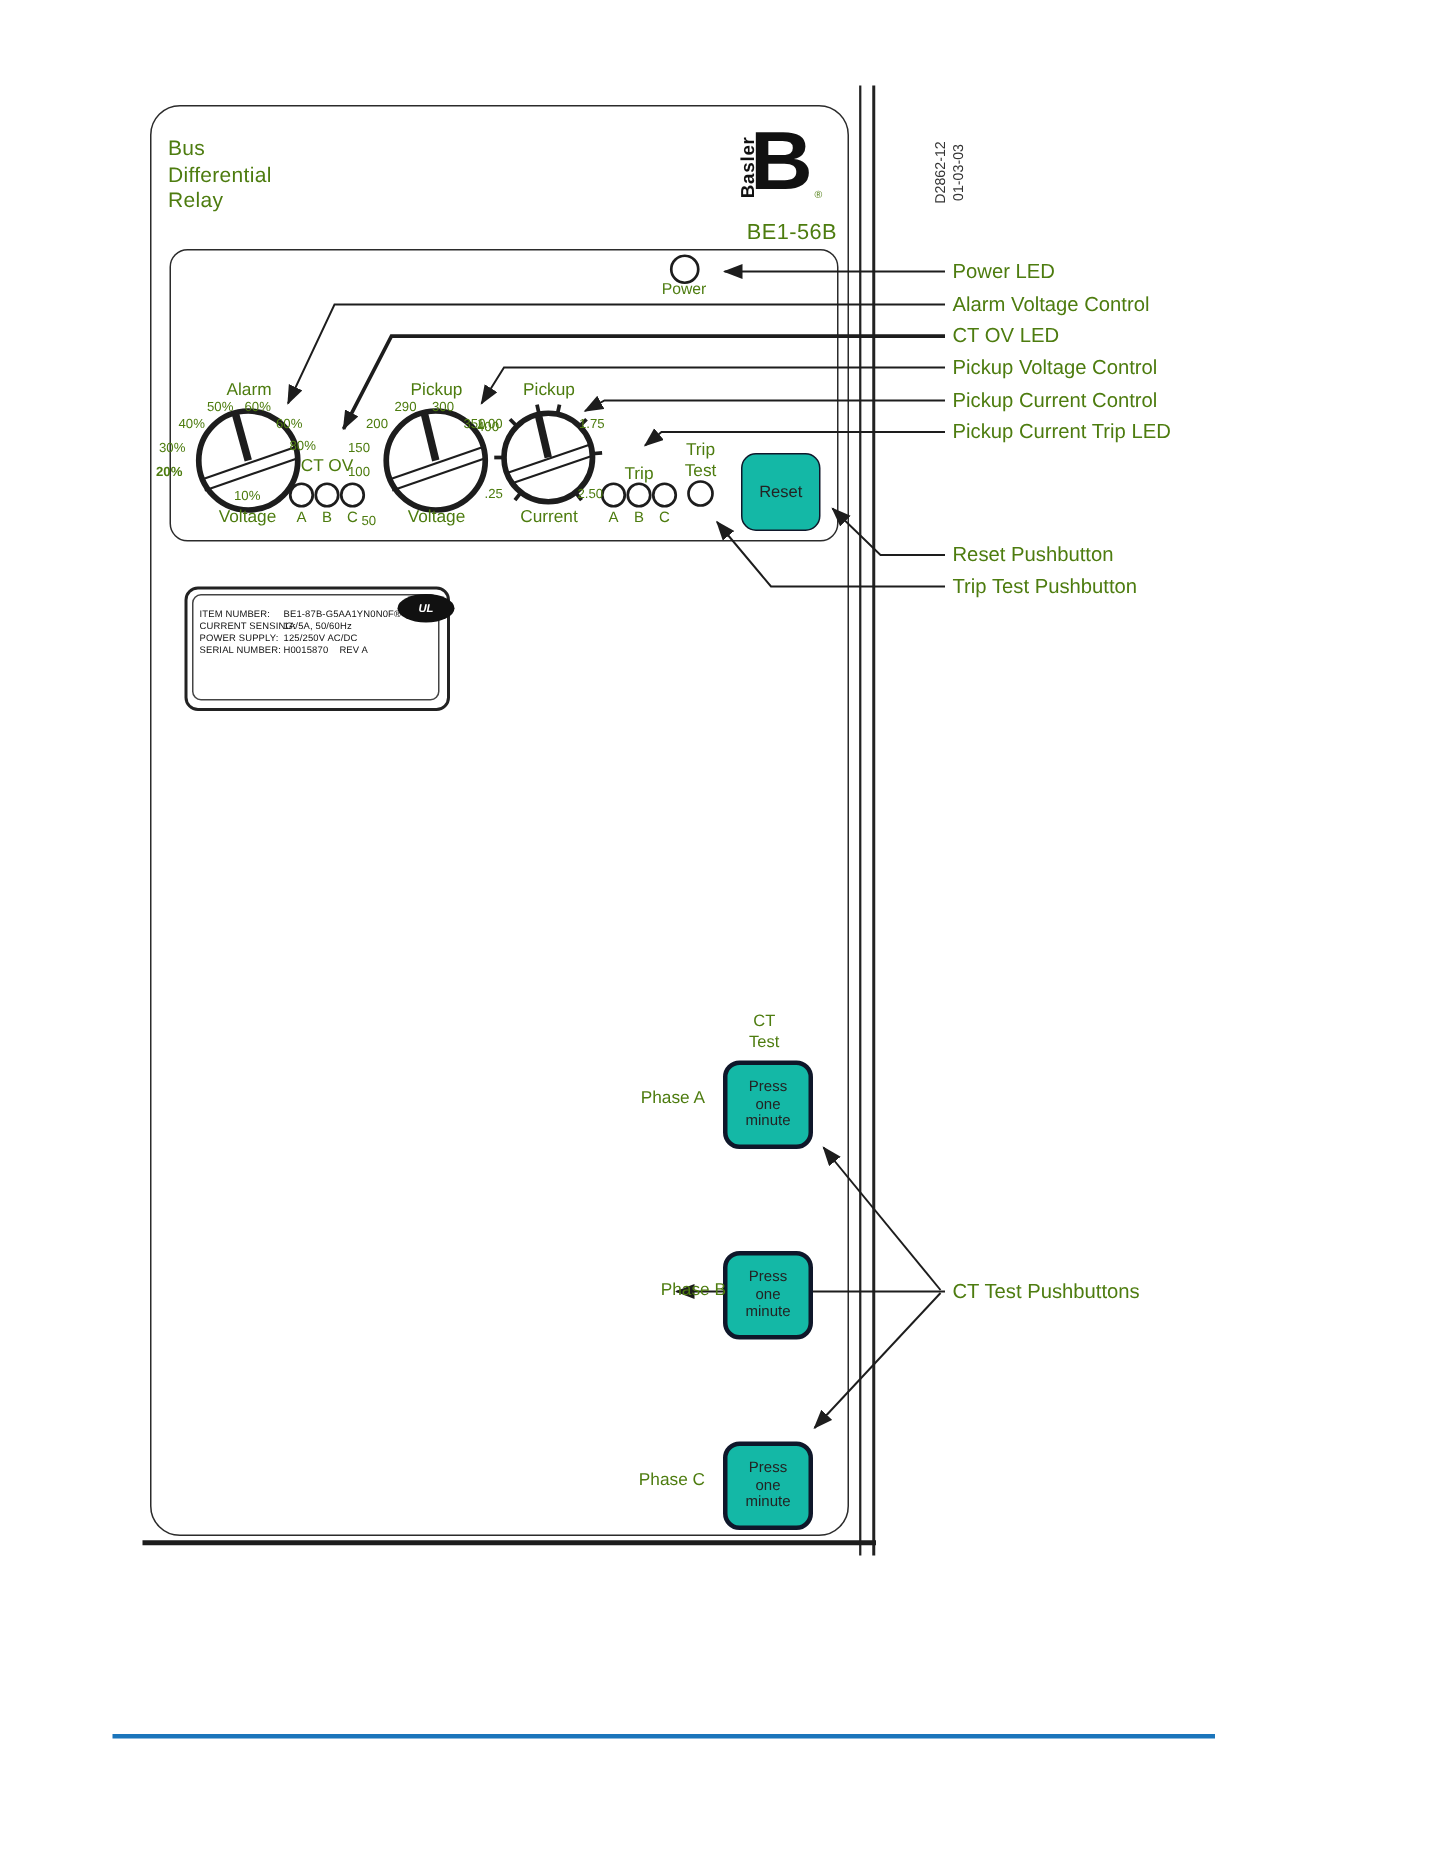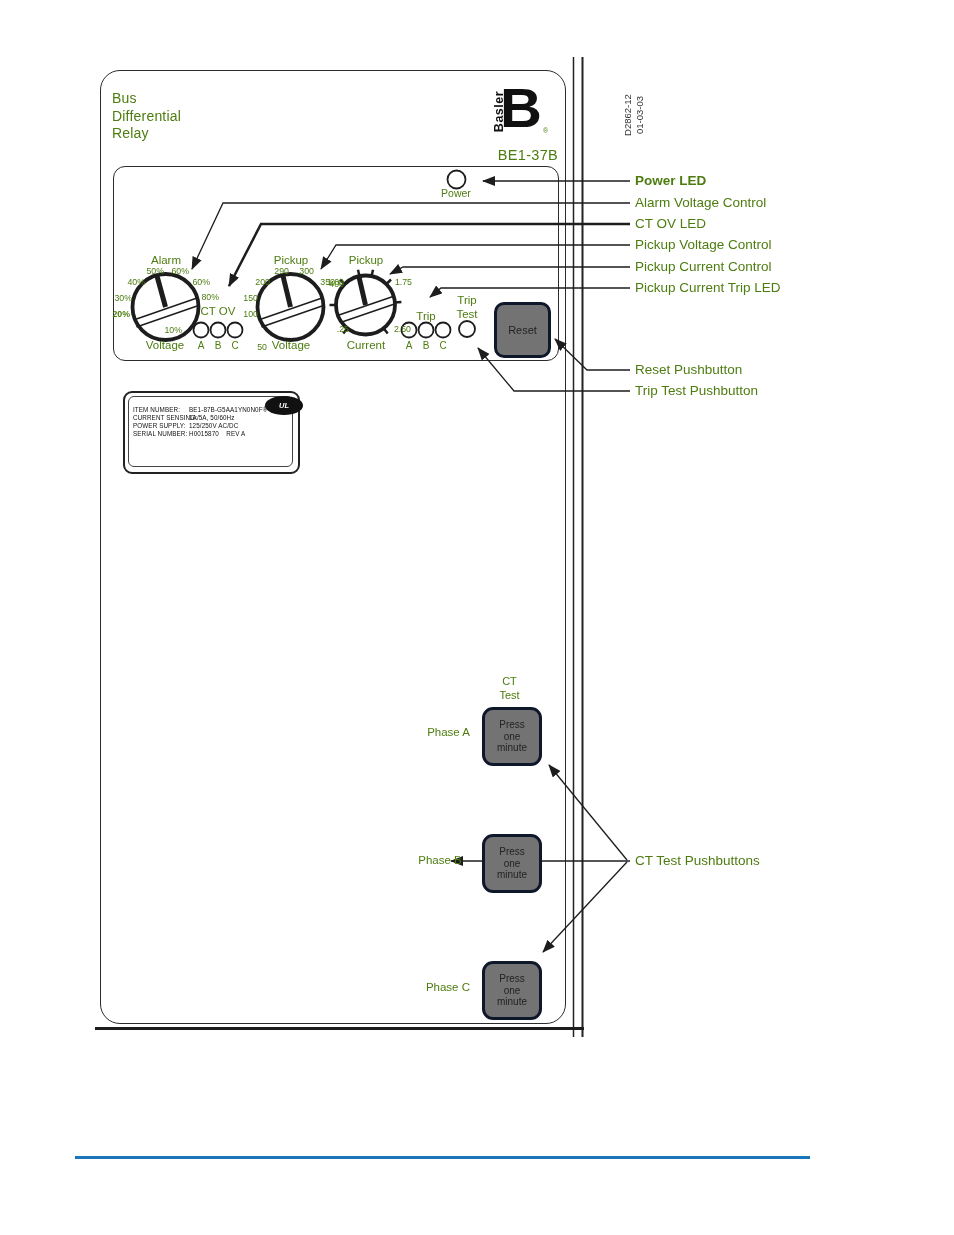--- a/index.html
+++ b/index.html
@@ -11,24 +11,24 @@
   .inner-panel{position:absolute;border:1.7px solid #2b2b2b;border-radius:12px;z-index:0;}
   .title-block{left:112px;top:90px;font-size:14px;line-height:17.5px;letter-spacing:.2px;}
   .brand-b{left:500px;top:80px;font-size:58px;font-weight:900;line-height:56px;color:#111;transform:scaleY(.95);}
   .brand-name{left:474px;top:105px;width:48px;height:13px;font-size:12.5px;font-weight:700;color:#111;
               transform:rotate(-90deg);text-align:center;letter-spacing:.5px;}
   .reg{left:543px;top:127px;font-size:7px;}
   .model{left:478px;top:147px;width:80px;text-align:right;font-size:14.5px;letter-spacing:.3px;}
   .docref{left:599px;top:102px;width:72px;height:26px;transform:rotate(-90deg);font-size:9.5px;
           line-height:12px;text-align:center;color:#333;}
   .grp-title{font-size:11.5px;text-align:center;width:60px;}
-  .scale{font-size:8.8px;width:26px;text-align:right;z-index:3;}
+  .scale{font-size:8.8px;width:26px;text-align:left;z-index:3;}
   .phs{font-size:10px;width:14px;text-align:center;}
   .callout{font-size:13.5px;line-height:20px;height:20px;white-space:nowrap;}
-  .btn{position:absolute;border:3px solid #0f172a;border-radius:10px;background:#737373;z-index:2;
+  .btn{position:absolute;border:1px solid #0f172a;border-radius:10px;background:#14b8a6;z-index:2;
        display:flex;align-items:center;justify-content:center;cursor:pointer;}
   .pressbtn{border-width:3.5px;border-radius:11px;flex-direction:column;font-size:10px;line-height:11.5px;text-align:center;}
   .reset-btn{font-size:11px;}
   .nameplate{position:absolute;left:123px;top:391px;width:173px;height:79px;border:2.2px solid #222;
              border-radius:9px;z-index:2;background:#fff;}
   .nameplate-inner{position:absolute;left:3px;top:3px;width:163px;height:69px;border:1px solid #444;border-radius:6px;}
   .np-lbl{position:absolute;font-size:6.3px;letter-spacing:.1px;color:#111;}
   .np-val{position:absolute;font-size:6.3px;letter-spacing:.1px;color:#111;white-space:pre;}
   .ul-mark{position:absolute;left:265px;top:396px;width:38px;height:19px;background:#111;border-radius:50%;
            color:#fff;font-size:7.5px;font-weight:700;font-style:italic;display:flex;align-items:center;
@@ -112,21 +112,21 @@
   </svg>
 
   <div class="txt title-block">
     <div>Bus</div>
     <div>Differential</div>
     <div>Relay</div>
   </div>
   <div class="txt brand-name">Basler</div>
   <div class="txt brand-b">B</div>
   <div class="txt reg">®</div>
-  <div class="txt model">BE1-37B</div>
+  <div class="txt model">BE1-56B</div>
   <div class="txt docref">
     <div>D2862-12</div>
     <div>01-03-03</div>
   </div>
 
   <div class="txt grp-title" style="left:426px;top:187px;font-size:10.5px;">Power</div>
 
   <div class="txt grp-title" style="left:136px;top:254px;">Alarm</div>
   <div class="txt grp-title" style="left:135px;top:339px;">Voltage</div>
   <span class="txt scale" style="left:111px;top:325px;margin-left:45px;">10%</span>
@@ -189,35 +189,35 @@
   <div class="txt ct-head" style="left:479px;top:675px;">CT</div>
   <div class="txt ct-head" style="left:479px;top:689px;">Test</div>
 
   <div class="txt phase-label" style="left:410px;top:726px;">Phase A</div>
   <div class="btn pressbtn" style="left:482px;top:707px;width:54px;height:53px;">
     <span>Press</span>
     <span>one</span>
     <span>minute</span>
   </div>
 
-  <div class="txt phase-label" style="left:410px;top:854px;text-align:center;">Phase B</div>
+  <div class="txt phase-label" style="left:424px;top:854px;">Phase B</div>
   <div class="btn pressbtn" style="left:482px;top:834px;width:54px;height:53px;">
     <span>Press</span>
     <span>one</span>
     <span>minute</span>
   </div>
 
   <div class="txt phase-label" style="left:410px;top:981px;">Phase C</div>
   <div class="btn pressbtn" style="left:482px;top:961px;width:54px;height:53px;">
     <span>Press</span>
     <span>one</span>
     <span>minute</span>
   </div>
 
-  <div class="txt callout" style="left:635px;top:171px;font-weight:bold;">Power LED</div>
+  <div class="txt callout" style="left:635px;top:171px;">Power LED</div>
   <div class="txt callout" style="left:635px;top:193px;">Alarm Voltage Control</div>
   <div class="txt callout" style="left:635px;top:214px;">CT OV LED</div>
   <div class="txt callout" style="left:635px;top:235px;">Pickup Voltage Control</div>
   <div class="txt callout" style="left:635px;top:257px;">Pickup Current Control</div>
   <div class="txt callout" style="left:635px;top:278px;">Pickup Current Trip LED</div>
   <div class="txt callout" style="left:635px;top:360px;">Reset Pushbutton</div>
   <div class="txt callout" style="left:635px;top:381px;">Trip Test Pushbutton</div>
   <div class="txt callout" style="left:635px;top:851px;">CT Test Pushbuttons</div>
 
   <div class="blue-rule"></div>

